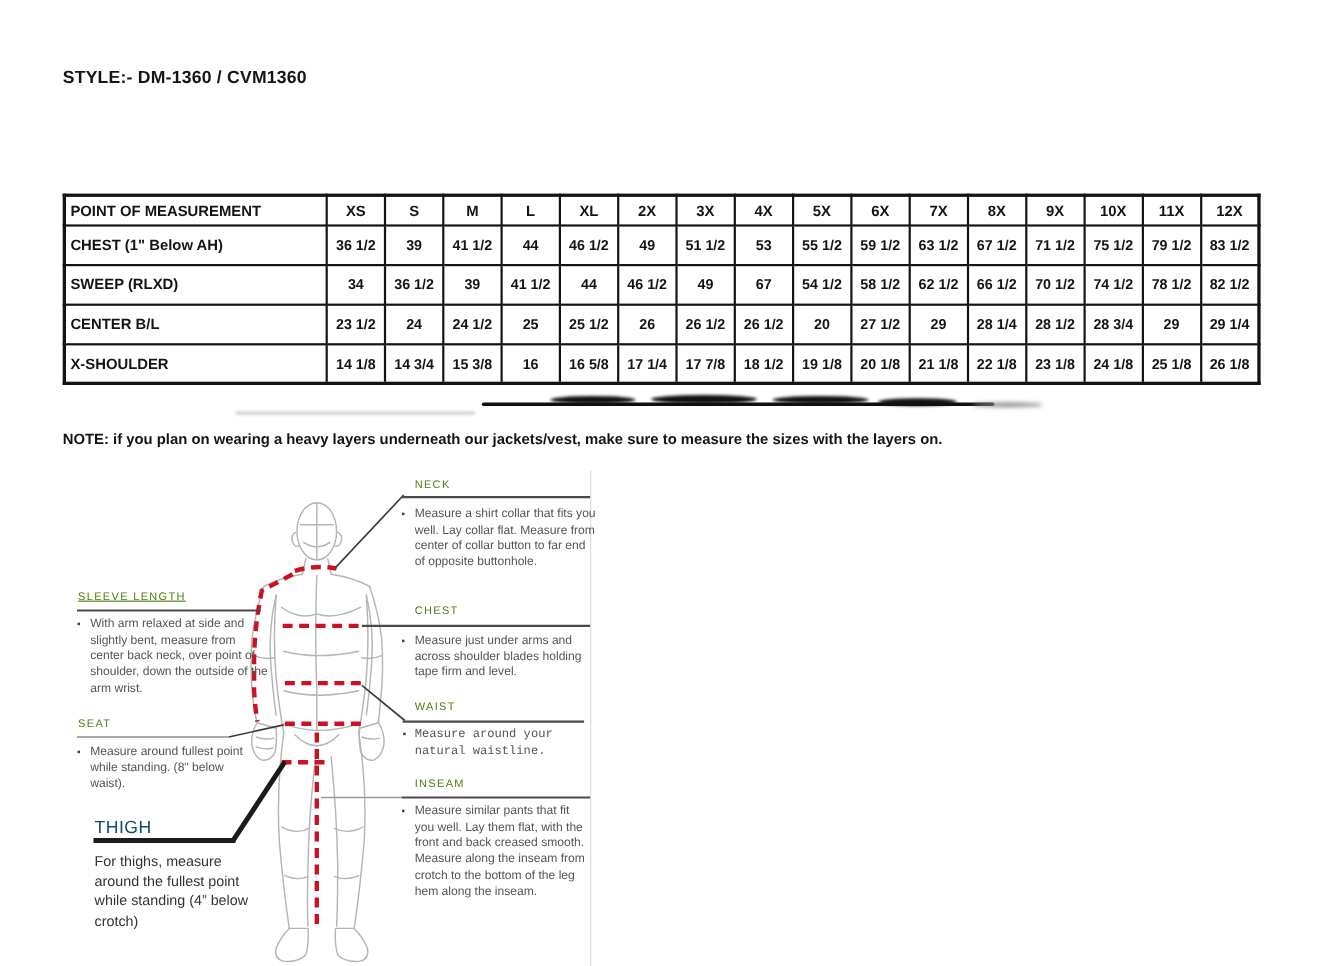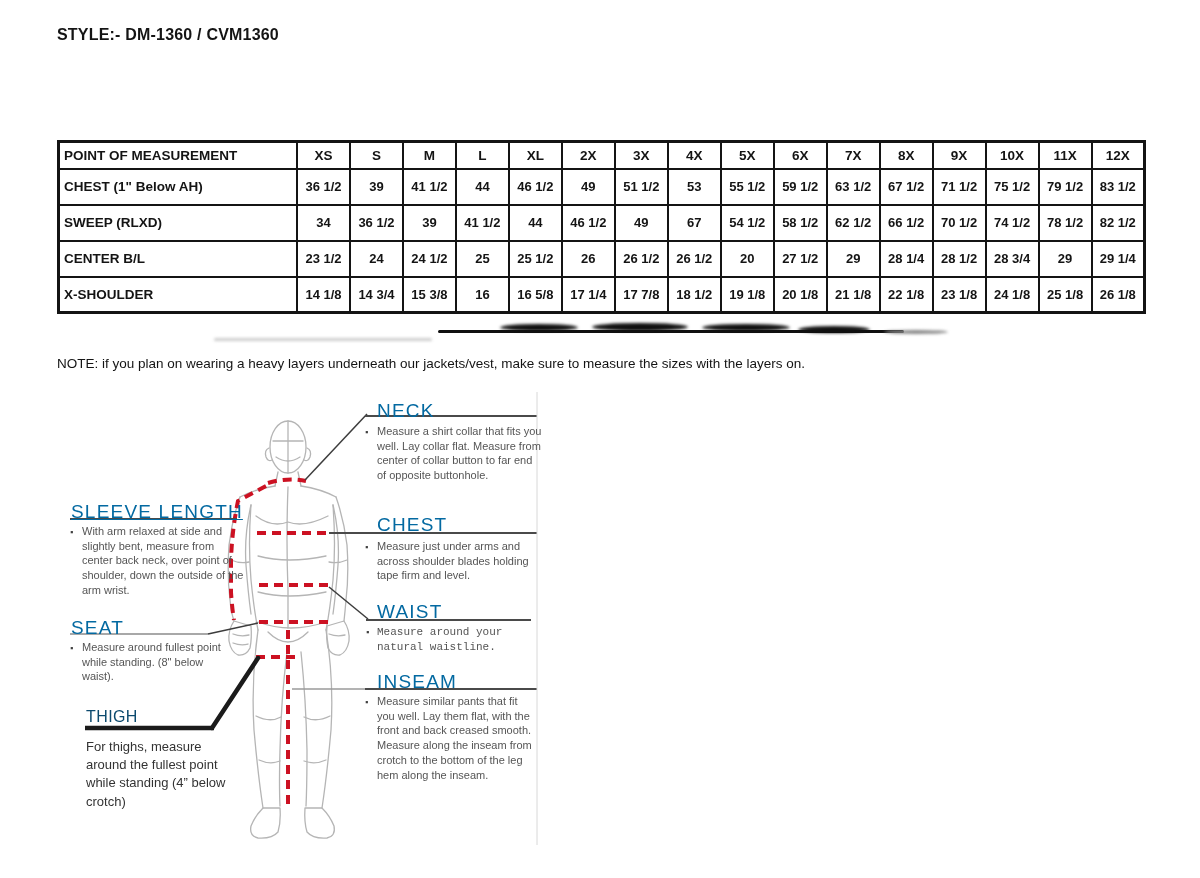--- a/index.html
+++ b/index.html
@@ -4,36 +4,36 @@
 <style>
   :root{
     --accent-red:#cc1122;
     --wireframe-gray:#b5b5b5;
     --text-gray:#555555;
     --ink:#141414;
   }
   html,body{margin:0;padding:0;background:#ffffff;}
   body{width:1200px;height:878px;position:relative;overflow:hidden;
        font-family:"Liberation Sans", sans-serif;color:var(--ink);}
-  .page{position:absolute;inset:0;background:#fff;}
+  .page{position:absolute;inset:0;background:#fff;margin-top:36px;}
 
   .title{position:absolute;left:57px;top:26px;font-size:16px;font-weight:700;letter-spacing:.2px;}
 
   
   table.size{position:absolute;left:57px;top:140px;width:1089px;border-collapse:collapse;
              table-layout:fixed;border:3px solid var(--ink);}
   table.size th,table.size td{border:2px solid var(--ink);font-weight:700;overflow:hidden;white-space:nowrap;}
   table.size thead tr{height:27px;}
   table.size tbody tr{height:36px;}
   table.size th.poml{width:228px;text-align:left;padding:1px 4px;font-size:13.5px;}
   table.size thead th{font-size:13.5px;text-align:center;}
   table.size th.rowlabel{text-align:left;padding:1px 4px;font-size:13.5px;}
   table.size td{text-align:center;font-size:13px;}
 
-  .note{position:absolute;left:57px;top:356px;font-size:13.5px;font-weight:400;}
+  .note{position:absolute;left:57px;top:356px;font-size:13.5px;font-weight:700;}
 
   
   .smudge{position:absolute;background:#101010;border-radius:50%;}
   .smudge-line{position:absolute;left:438px;top:330px;width:466px;height:2.5px;background:#101010;
                filter:blur(.5px);border-radius:2px;}
   .blob1{left:500px;top:324px;width:78px;height:7px;filter:blur(1.4px);}
   .blob2{left:592px;top:323px;width:96px;height:8px;filter:blur(1.4px);}
   .blob3{left:702px;top:324px;width:88px;height:7px;filter:blur(1.4px);}
   .blob4{left:798px;top:326px;width:72px;height:7px;filter:blur(1.6px);}
   .tail{left:884px;top:330px;width:64px;height:4px;background:#8a8a8a;filter:blur(1.8px);}
@@ -43,21 +43,21 @@
   svg.overlay{position:absolute;left:0;top:0;pointer-events:none;}
   .wire{stroke:var(--wireframe-gray);fill:none;stroke-width:1.3;stroke-linecap:round;stroke-linejoin:round;}
   .red-dash{stroke:var(--accent-red);fill:none;stroke-width:4;stroke-dasharray:9 6;}
   .leader{stroke:#3c3c3c;fill:none;stroke-width:1.5;}
   .underline{stroke:#4a4a4a;stroke-width:2;}
   .underline-light{stroke:#a8a8a8;stroke-width:2;}
   .leader-gray{stroke:#9a9a9a;stroke-width:1.4;}
   .thick{stroke:#1b1b1b;stroke-width:4.5;fill:none;}
   .edge{stroke:#d8d8d8;stroke-width:1;}
 
-  .gh{position:absolute;font-size:19px;letter-spacing:1.2px;color:#0369a1;font-weight:400;}
+  .gh{position:absolute;font-size:10px;letter-spacing:1.2px;color:#4d7c0f;font-weight:400;}
   .gh-thigh{font-size:16px;color:#0c4a6e;letter-spacing:.4px;}
   .gb{position:absolute;font-size:11px;line-height:1.34;color:var(--text-gray);padding-left:13px;}
   .gb .bullet{position:absolute;left:1px;top:0;}
   .gb .bullet::before{content:"▪";font-size:9px;color:#3f3f3f;}
   .gb-thigh{padding-left:0;font-size:13px;line-height:1.4;color:#333;}
 </style>
 </head>
 <body>
 
 <div class="page">

